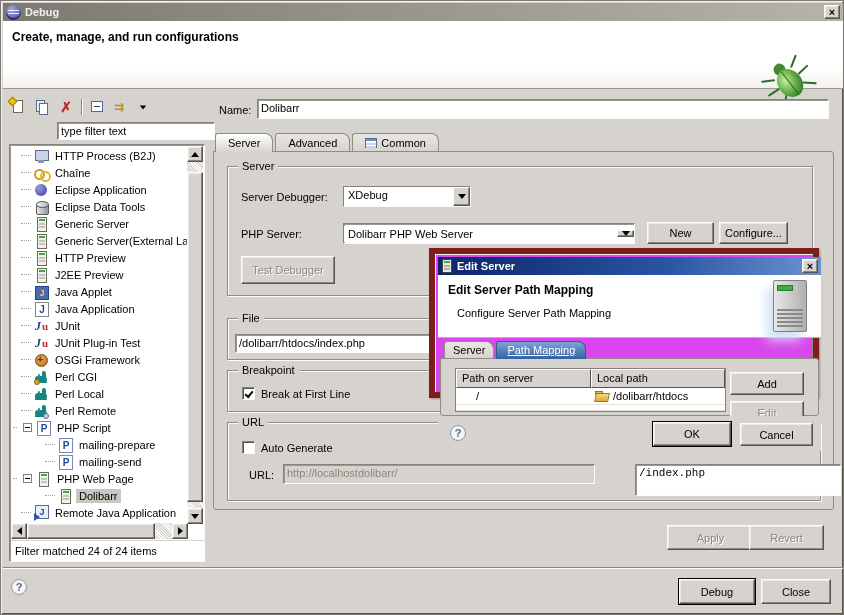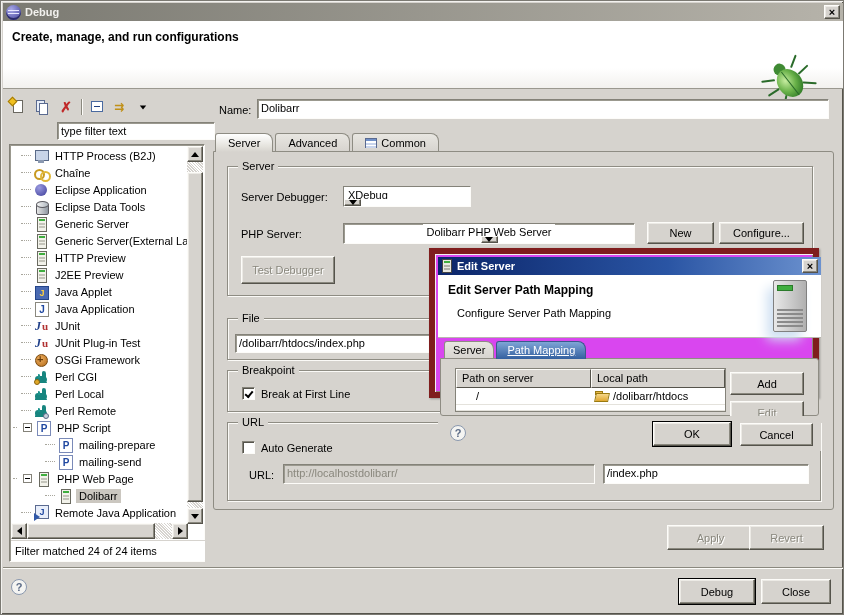--- a/index.html
+++ b/index.html
@@ -15,21 +15,21 @@
             border-bottom:1px solid #fdfcf9; border-right:1px solid #fdfcf9;
             box-shadow: inset 1px 1px 0 #9b998f; }
   .btn { position:absolute; display:flex; align-items:center; justify-content:center; cursor:default; }
   .btn.disabled { color:#8a887e; text-shadow:1px 1px 0 #fff; }
   .btn.default { box-shadow: 0 0 0 1px #000, inset -1px -1px 0 #8a887e, inset 1px 1px 0 #eceae5; }
   .groupbox { position:absolute; border:1px solid #8e8c83; box-shadow:1px 1px 0 #fbfaf7, inset 1px 1px 0 #fbfaf7; }
   .grouplabel { position:absolute; top:-7px; left:10px; background:#d6d3ce; padding:0 4px; }
   .lbl { position:absolute; white-space:nowrap; }
   .field { position:absolute; padding:2px 3px; font:11px "Liberation Sans",sans-serif; white-space:nowrap; overflow:hidden; }
   .field.disabled { background:#d6d3ce; color:#8a887e; }
-  .combo { position:absolute; display:flex;flex-direction:column; }
+  .combo { position:absolute; display:flex; }
   .combo .cval { flex:1; background:#fff; padding:2px 4px; white-space:nowrap; overflow:hidden; }
   .combo-frame { border-top:1px solid #848279; border-left:1px solid #848279; border-bottom:1px solid #fdfcf9;
                  border-right:1px solid #fdfcf9; box-shadow: inset 1px 1px 0 #9b998f; background:#fff; }
   .dropbtn { width:17px; background:#d6d3ce; border-top:1px solid #fdfcf9; border-left:1px solid #fdfcf9;
              border-bottom:1px solid #55534b; border-right:1px solid #55534b; box-shadow: inset -1px -1px 0 #8a887e;
              display:flex; align-items:center; justify-content:center; }
   .tri-down { width:0; height:0; border-left:4px solid transparent; border-right:4px solid transparent; border-top:5px solid #000; }
   .tri-up { width:0; height:0; border-left:4px solid transparent; border-right:4px solid transparent; border-bottom:5px solid #000; }
   .tri-left { width:0; height:0; border-top:4px solid transparent; border-bottom:4px solid transparent; border-right:5px solid #000; }
   .tri-right { width:0; height:0; border-top:4px solid transparent; border-bottom:4px solid transparent; border-left:5px solid #000; }
@@ -405,42 +405,42 @@
       </span>
   </div>
   <span class="lbl" style="left:240px; top:227px;">PHP Server:</span>
   <div class="combo combo-frame" style="left:342px; top:222px; width:292px; height:21px;align-items:center;">
     <span class="cval">Dolibarr PHP Web Server</span>
     <span class="dropbtn">
         <span class="tri-down"></span>
       </span>
   </div>
   <div class="btn raised" style="left:646px; top:221px; width:67px; height:22px;">New</div>
-  <div class="btn raised" style="left:718px; top:221px; width:85px; height:22px;">Configure...</div>
+  <div class="btn raised" style="left:718px; top:221px; width:69px; height:22px;">Configure...</div>
   <div class="btn raised disabled" style="left:240px; top:255px; width:94px; height:28px;">Test Debugger</div>
 
   <div class="groupbox" style="left:226px; top:317px; width:586px; height:42px;">
     <span class="grouplabel">File</span>
   </div>
   <div class="field inset" style="left:234px; top:333px; width:570px; height:19px;">/dolibarr/htdocs/index.php</div>
 
   <div class="groupbox" style="left:226px; top:369px; width:586px; height:42px;">
     <span class="grouplabel">Breakpoint</span>
   </div>
   <span class="checkbox checked" style="left:241px; top:386px;"></span>
   <span class="lbl" style="left:260px; top:387px;">Break at First Line</span>
 
   <div class="groupbox" style="left:226px; top:421px; width:594px; height:79px;">
     <span class="grouplabel">URL</span>
   </div>
   <span class="checkbox" style="left:241px; top:440px;"></span>
   <span class="lbl" style="left:260px; top:441px;">Auto Generate</span>
   <span class="lbl" style="left:248px; top:468px;">URL:</span>
   <div class="field inset disabled" style="left:282px; top:463px; width:312px; height:20px;">http://localhostdolibarr/</div>
-  <div class="field inset" style="left:602px; top:463px; width:206px; height:20px;">/index.php</div>
+  <div class="field inset" style="left:634px; top:463px; width:206px; height:32px;font-family:Liberation Mono, monospace;">/index.php</div>
 
   <div class="btn raised disabled" style="left:666px; top:524px; width:87px; height:25px;">Apply</div>
   <div class="btn raised disabled" style="left:748px; top:524px; width:75px; height:25px;">Revert</div>
 
   <div style="position:absolute; left:2px; top:566px; width:840px; border-top:1px solid #8a887e; border-bottom:1px solid #fdfcf9;"></div>
   <span class="helpicon" style="left:10px; top:578px;">?</span>
   <div class="btn raised default" style="left:678px; top:578px; width:76px; height:25px;">Debug</div>
   <div class="btn raised" style="left:760px; top:578px; width:70px; height:25px;">Close</div>
 
   <div class="dialog">

